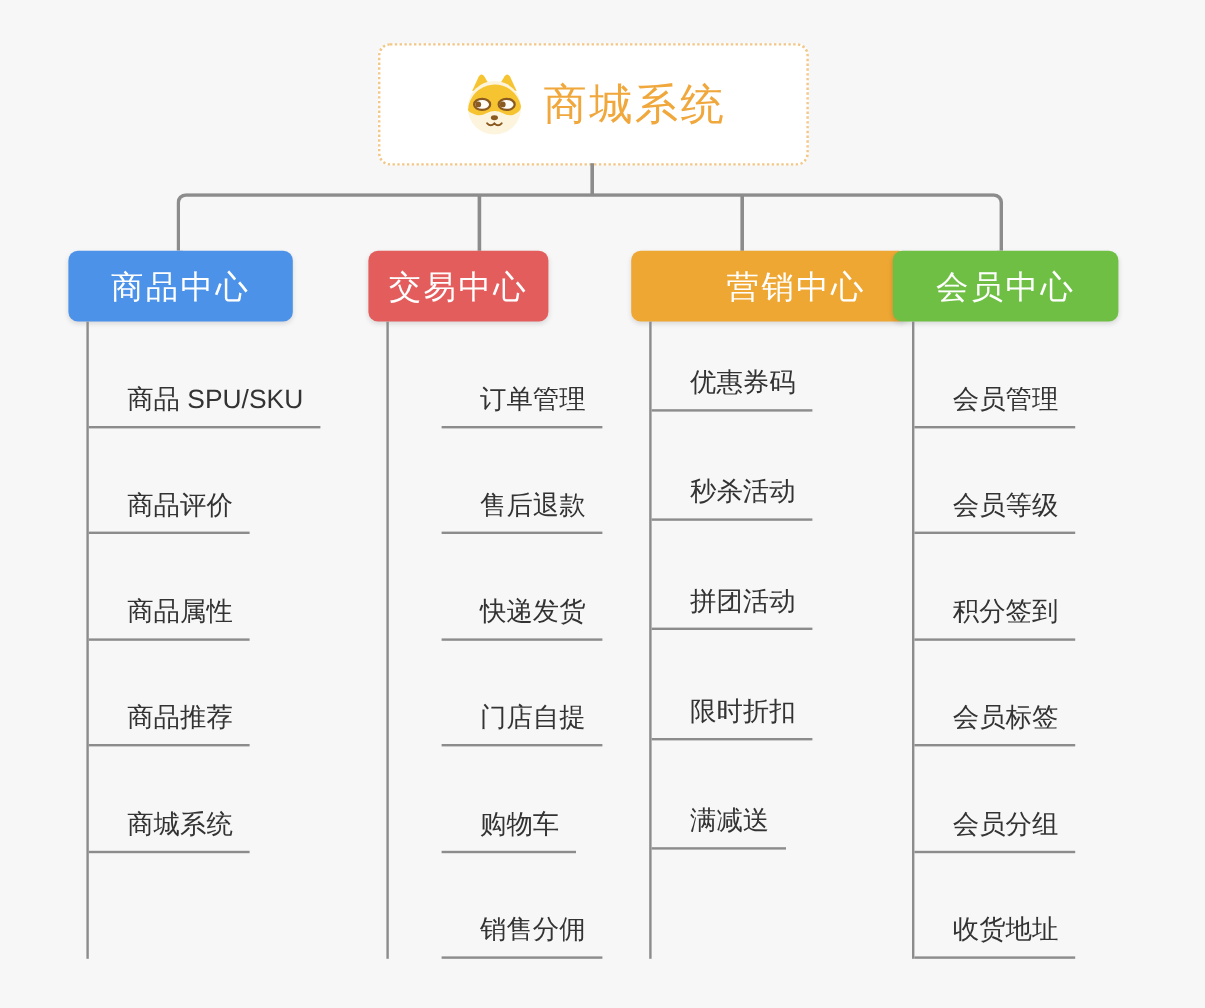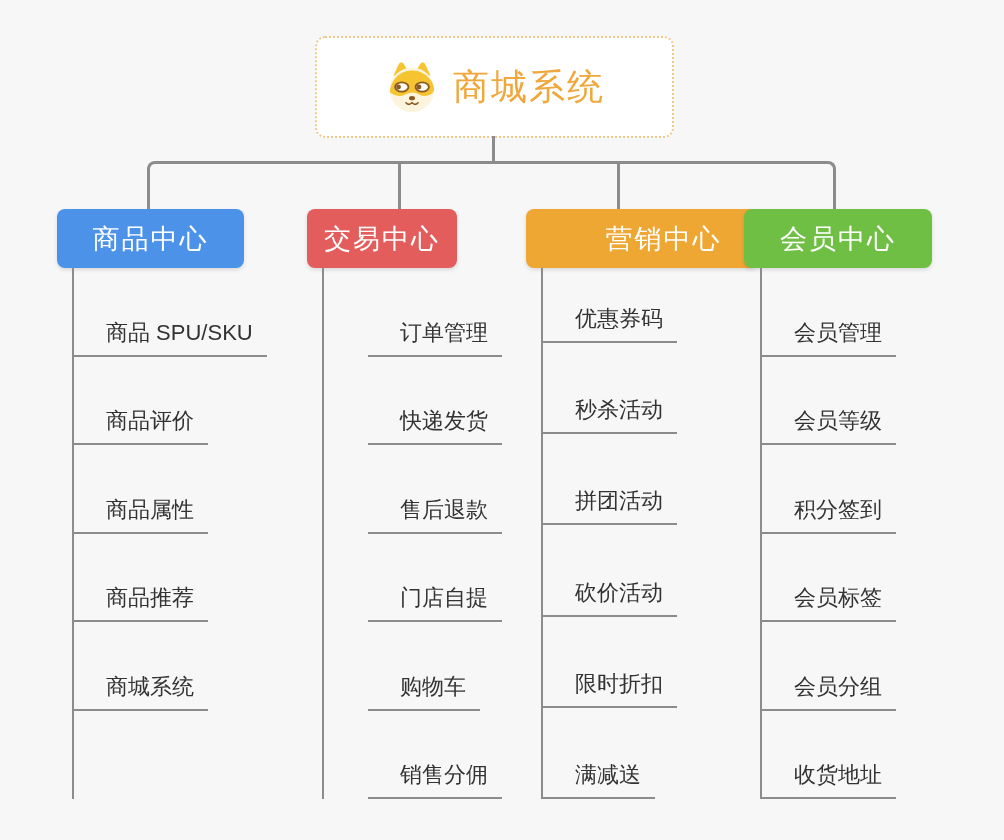--- a/index.html
+++ b/index.html
@@ -76,32 +76,31 @@
   <div class="col c0">
     <div class="item">商品 SPU/SKU</div>
     <div class="item">商品评价</div>
     <div class="item">商品属性</div>
     <div class="item">商品推荐</div>
     <div class="item">商城系统</div>
   </div>
 
   <div class="col c1">
     <div class="item">订单管理</div>
+    <div class="item">售后退款</div>
     <div class="item">快递发货</div>
-    <div class="item">售后退款</div>
     <div class="item">门店自提</div>
     <div class="item">购物车</div>
     <div class="item">销售分佣</div>
   </div>
 
   <div class="col c2">
     <div class="item">优惠券码</div>
     <div class="item">秒杀活动</div>
     <div class="item">拼团活动</div>
-    <div class="item">砍价活动</div>
     <div class="item">限时折扣</div>
     <div class="item">满减送</div>
   </div>
 
   <div class="col c3">
     <div class="item">会员管理</div>
     <div class="item">会员等级</div>
     <div class="item">积分签到</div>
     <div class="item">会员标签</div>
     <div class="item">会员分组</div>

